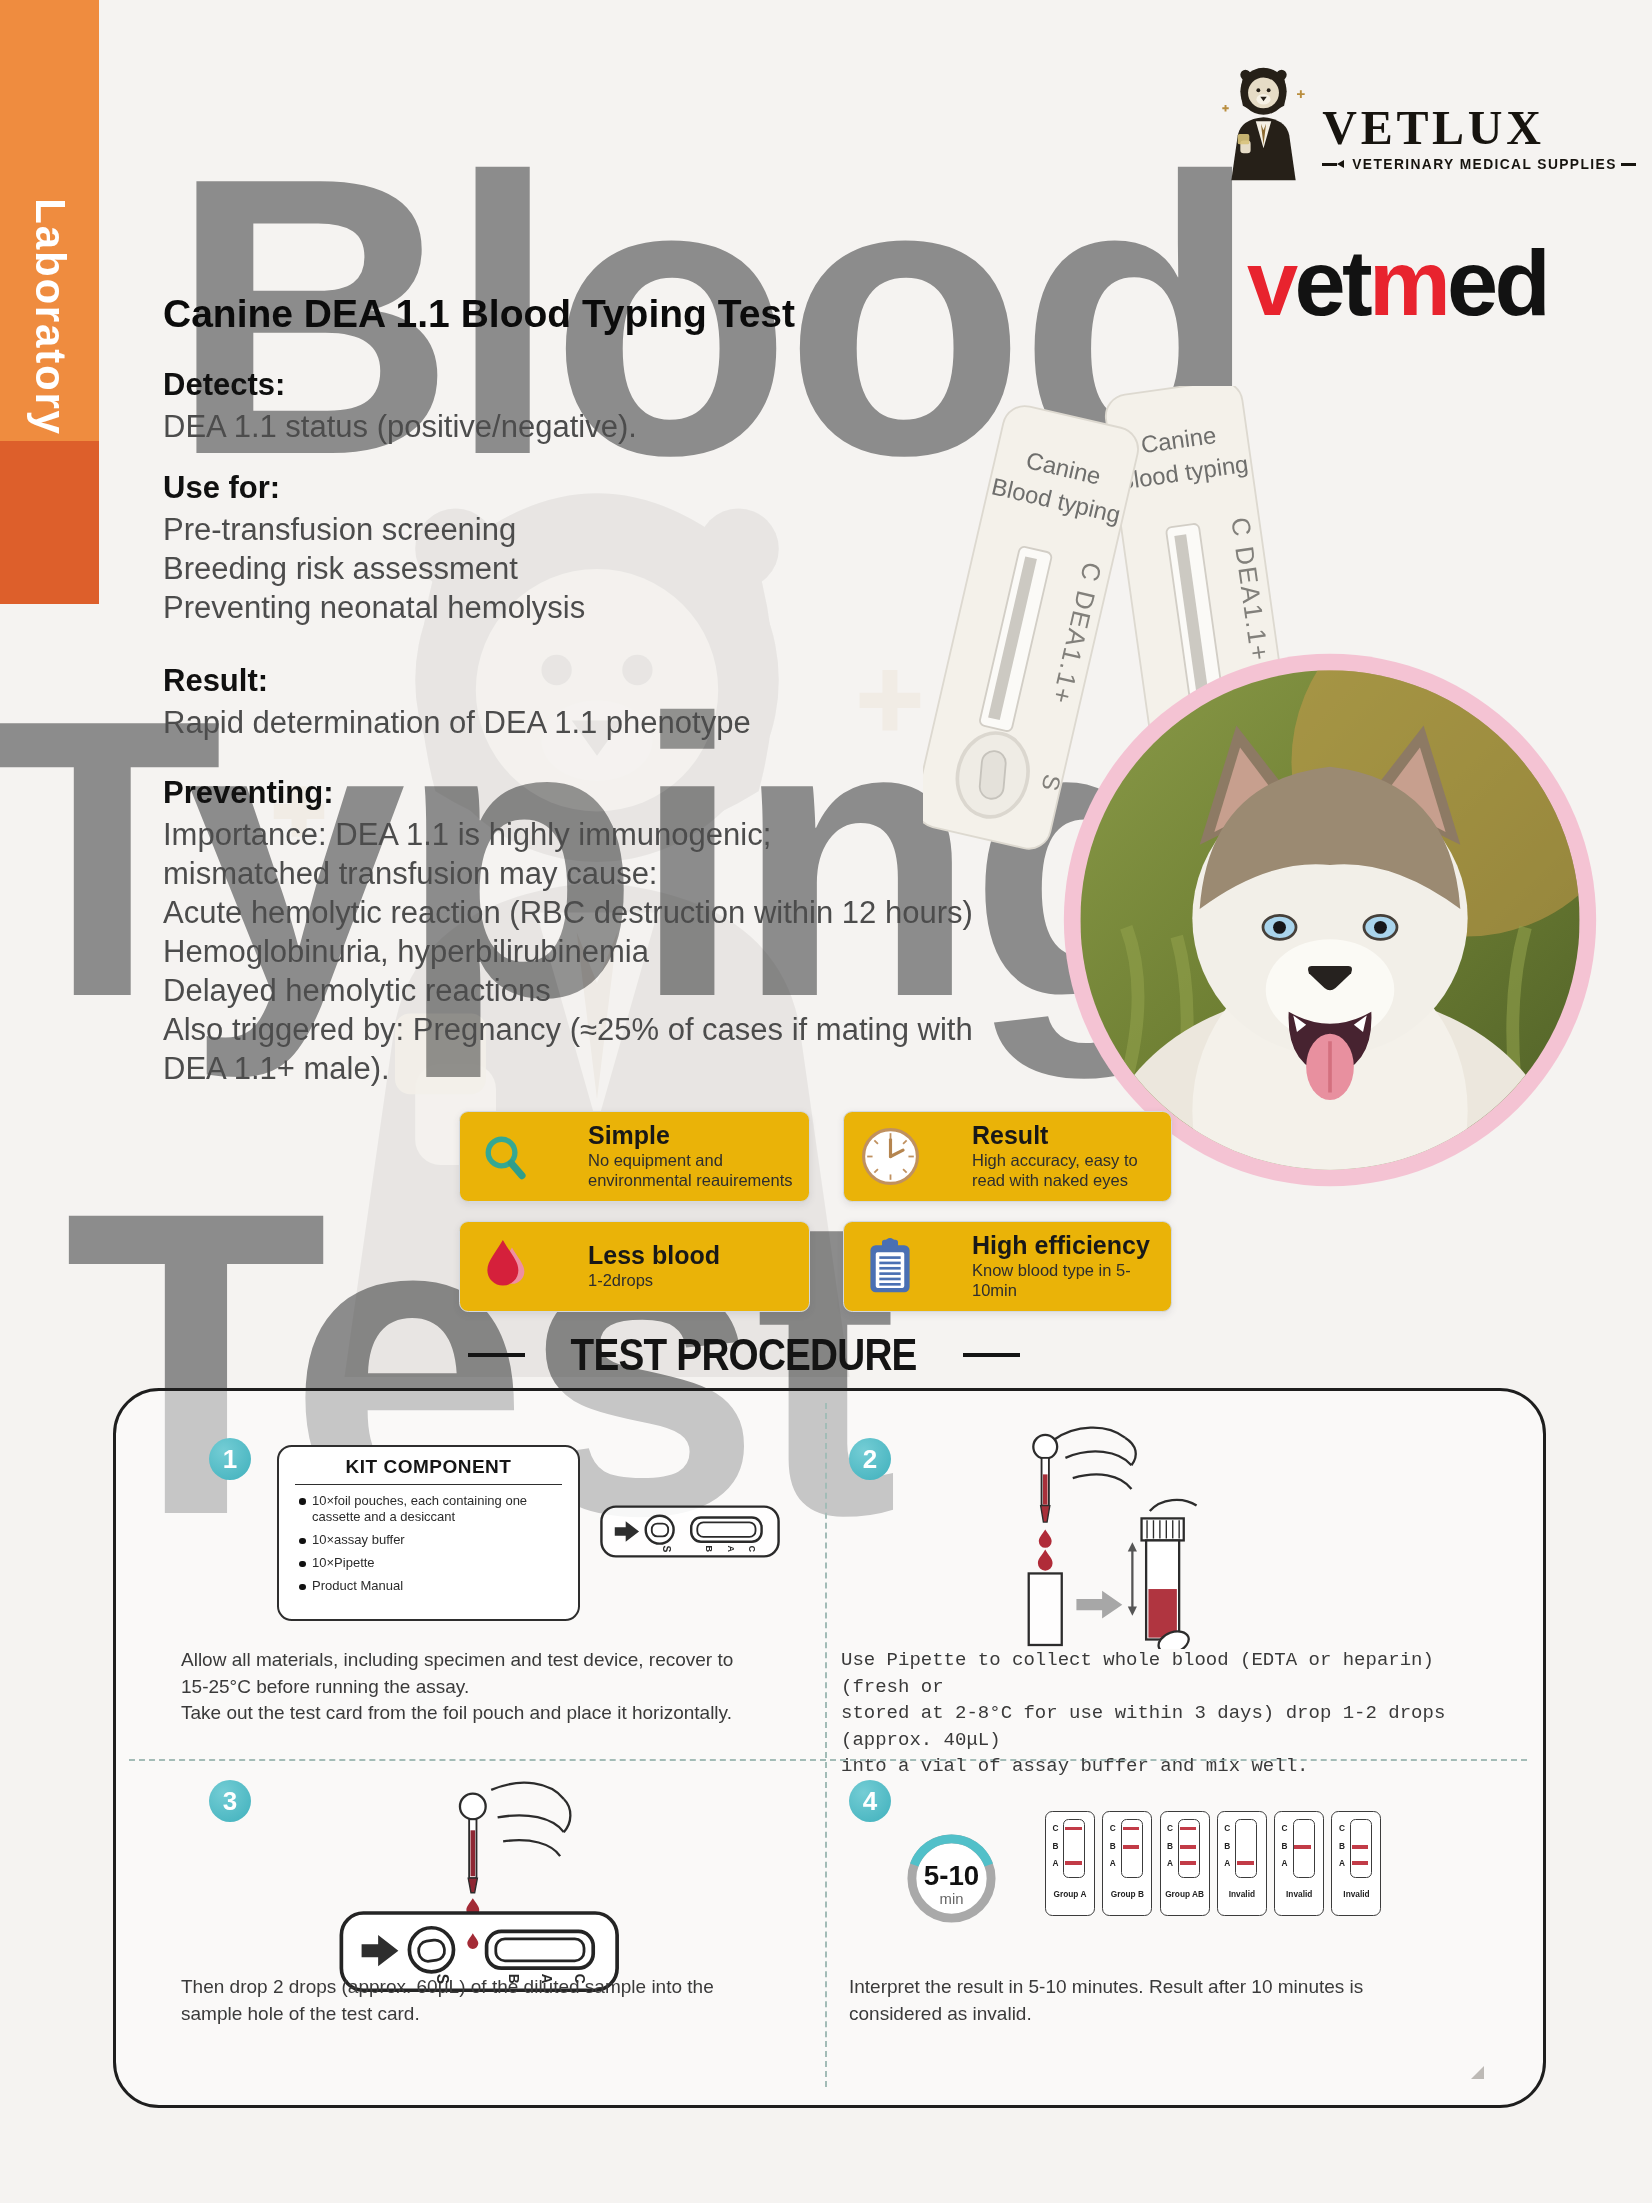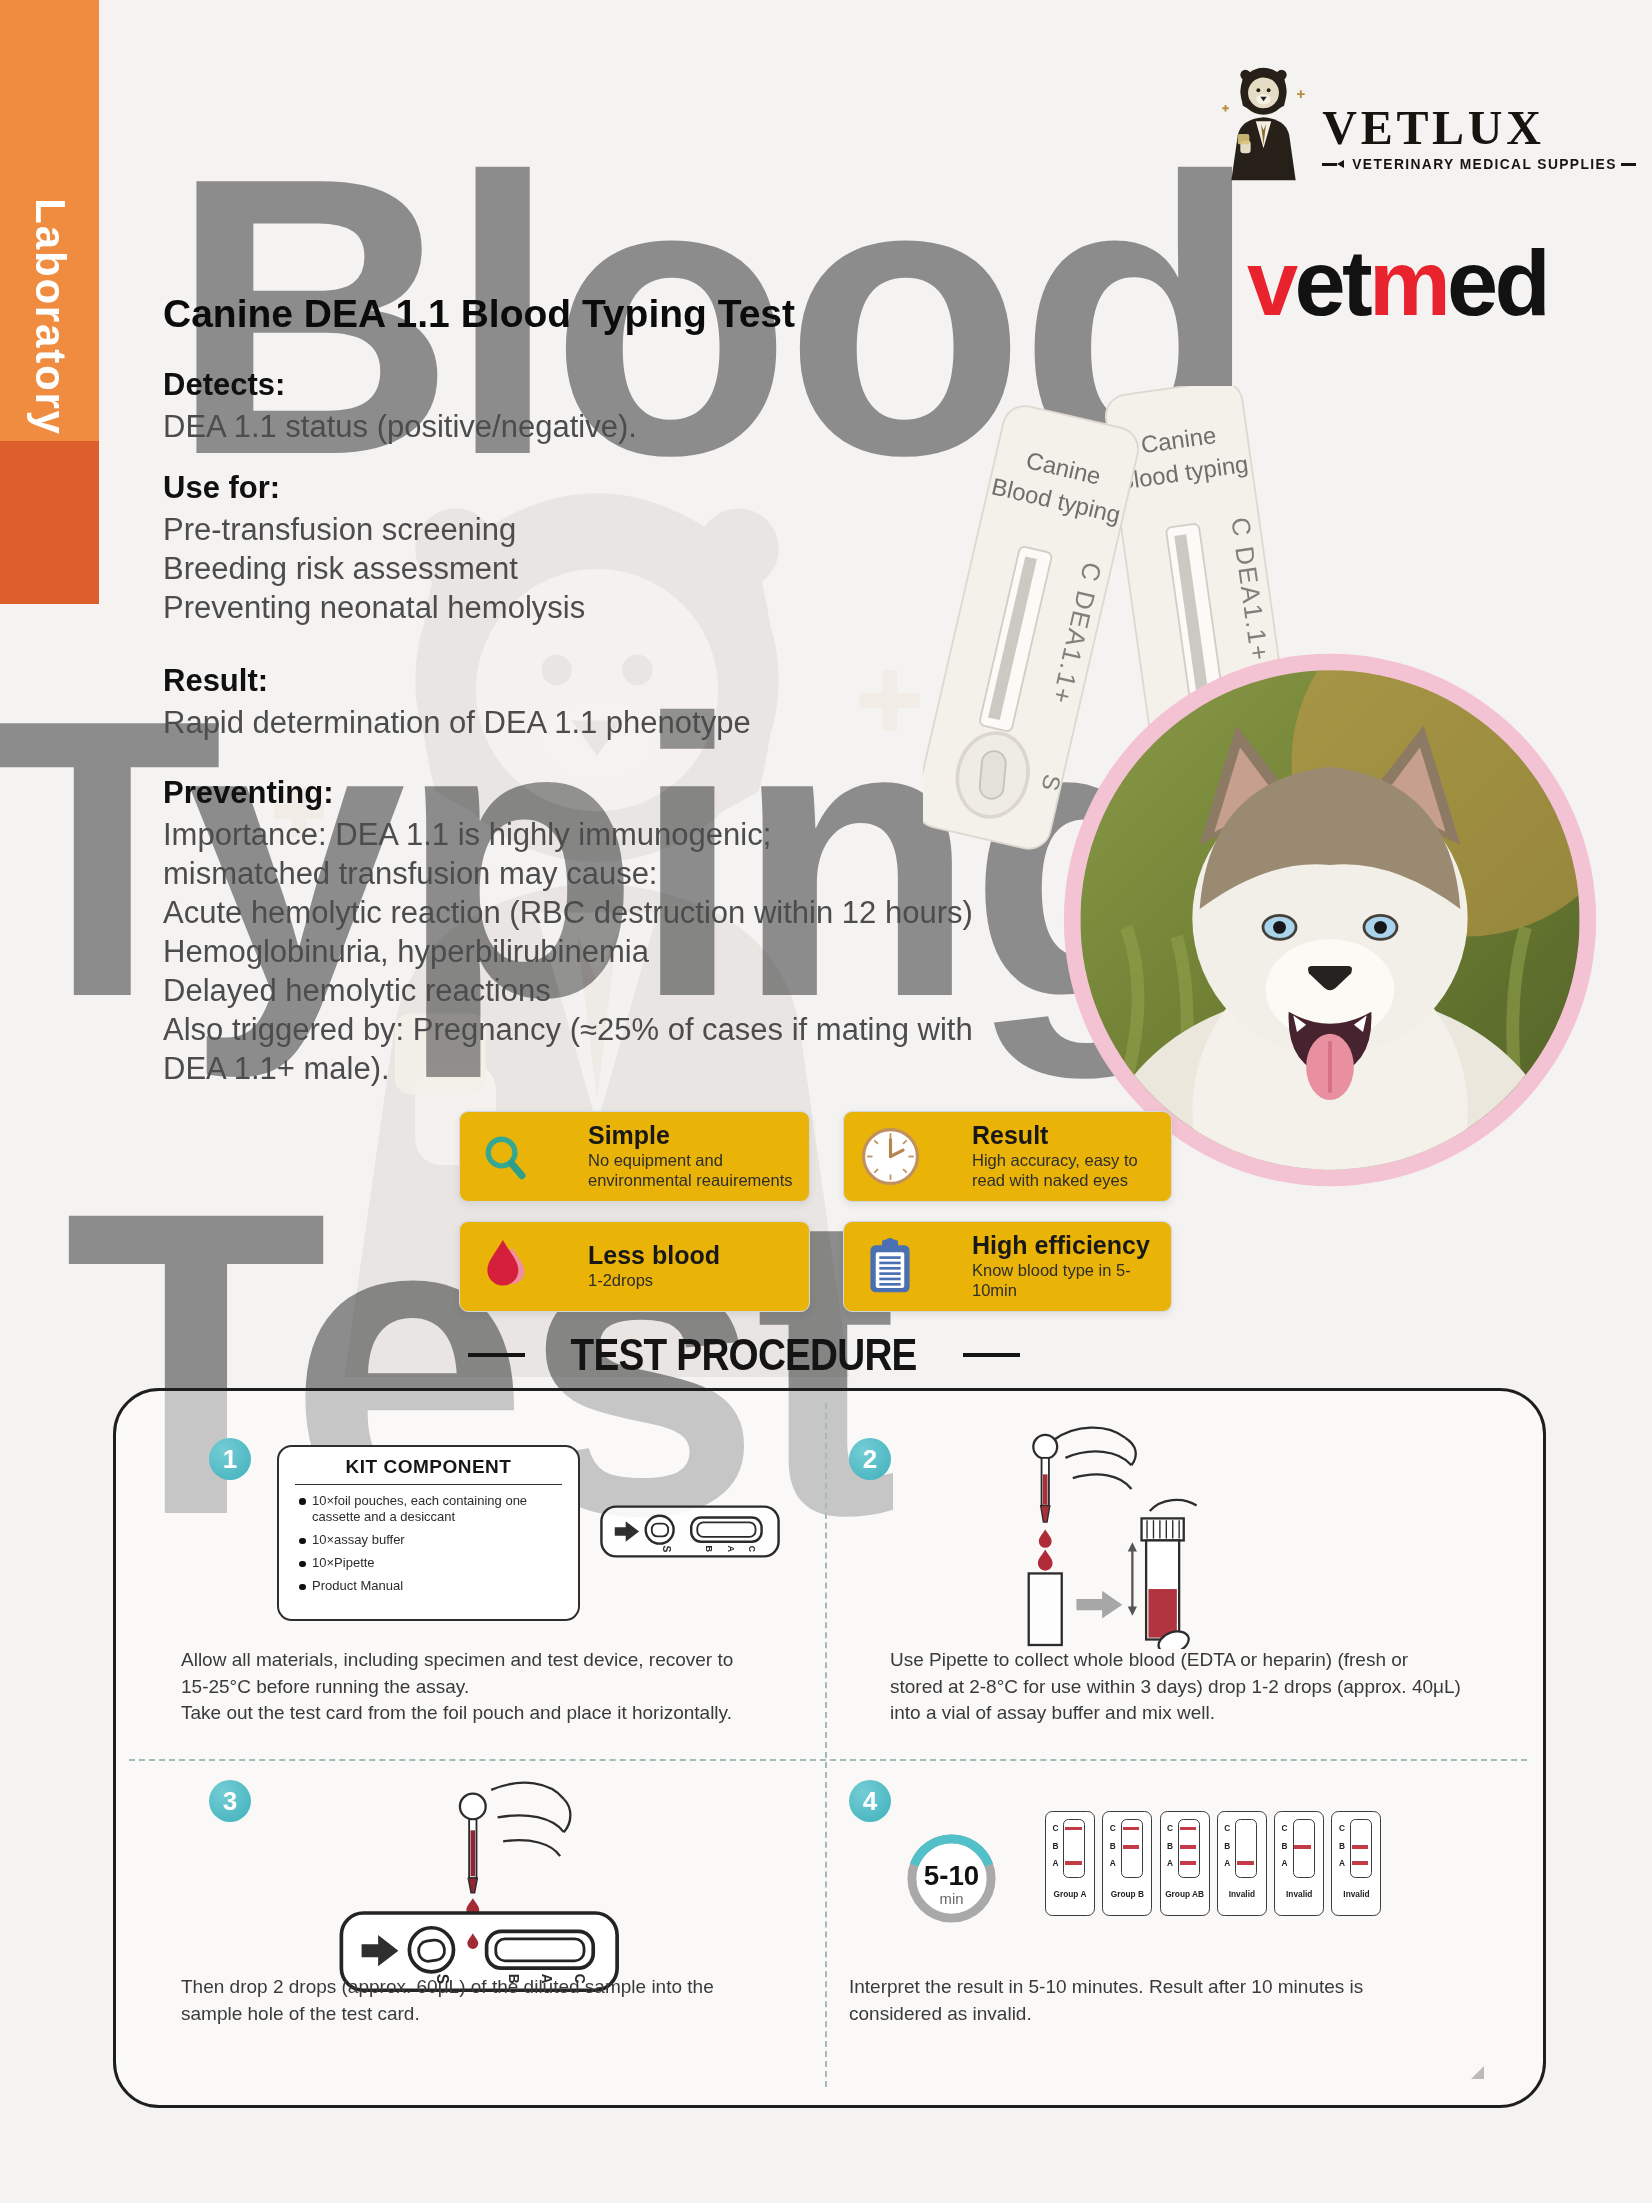--- a/index.html
+++ b/index.html
@@ -60,21 +60,21 @@
   .sn1{left:209px;top:1438px;} .sn2{left:849px;top:1438px;} .sn3{left:209px;top:1780px;} .sn4{left:849px;top:1780px;}
   .kitbox{position:absolute;left:277px;top:1445px;width:303px;height:176px;z-index:4;background:#fff;
           border:2.3px solid #2e2e2e;border-radius:14.7px;box-sizing:border-box;padding:9.2px 14.7px 7.3px 14.7px;}
   .kit-title{font-size:19px;font-weight:bold;color:#161616;text-align:center;letter-spacing:0.5px;}
   .kit-rule{height:1.8px;background:#2e2e2e;margin:5.5px 1.8px 7.3px 1.8px;}
   .kitbox ul{margin:0;padding:0 0 0 3.7px;list-style:none;}
   .kitbox li{font-size:13px;color:#2b2b2b;line-height:1.28;margin-bottom:6.4px;padding-left:14.7px;position:relative;}
   .kitbox li::before{content:"";position:absolute;left:1.8px;top:5.5px;width:6.4px;height:6.4px;border-radius:50%;background:#111;}
   .steptext{position:absolute;z-index:4;font-size:19px;color:#3a3a3a;line-height:1.4;white-space:pre-line;}
   .st1{left:181px;top:1647px;width:643px;}
-  .st2{left:890px;top:1647px;width:643px;}
+  .st2{left:841px;top:1647px;width:643px;font-family:Liberation Mono, monospace;}
   .st3{left:181px;top:1974px;width:643px;}
   .st4{left:849px;top:1974px;width:643px;}
   .art{position:absolute;z-index:4;}
   
   .minis{position:absolute;left:1045px;top:1811px;z-index:4;display:flex;gap:7.3px;}
   .mini{width:48px;height:103px;background:#fff;border:1.8px solid #3c3c3c;border-radius:7.3px;position:relative;}
   .mini-strip{position:absolute;left:17.4px;top:7.3px;width:20px;height:57px;border:1.4px solid #3c3c3c;border-radius:5.5px;}
   .mini-letters span{position:absolute;left:6.4px;font-size:8.3px;font-weight:bold;color:#222;}
   .mL0{top:11px;} .mL1{top:29px;} .mL2{top:46px;}
   .rline{position:absolute;left:0.9px;width:16.5px;height:3.7px;background:#c23b47;}

